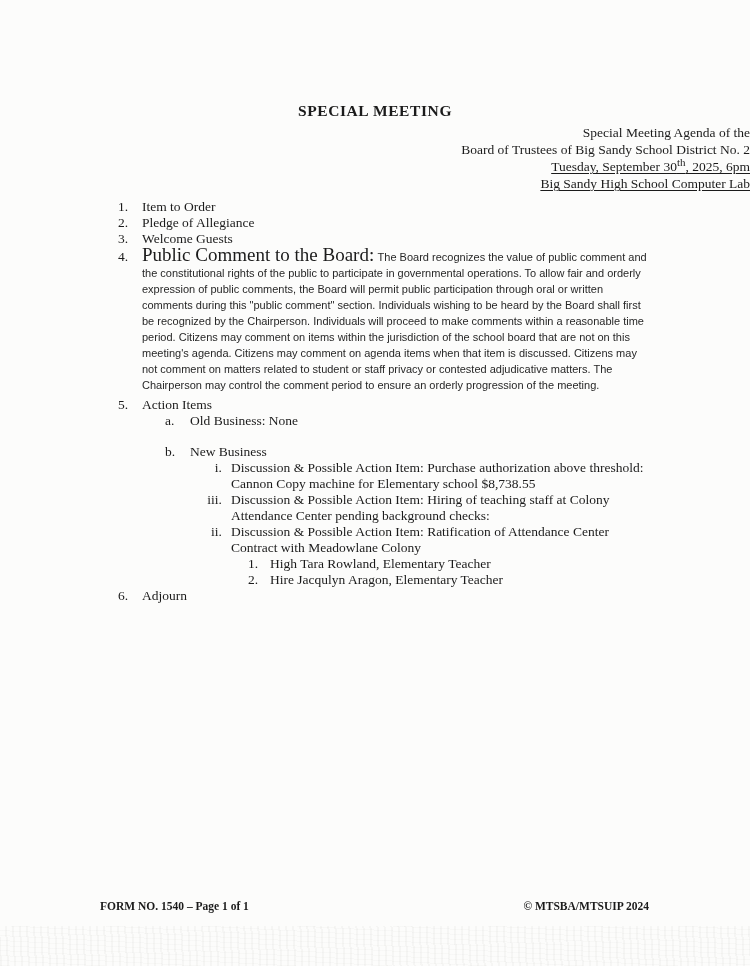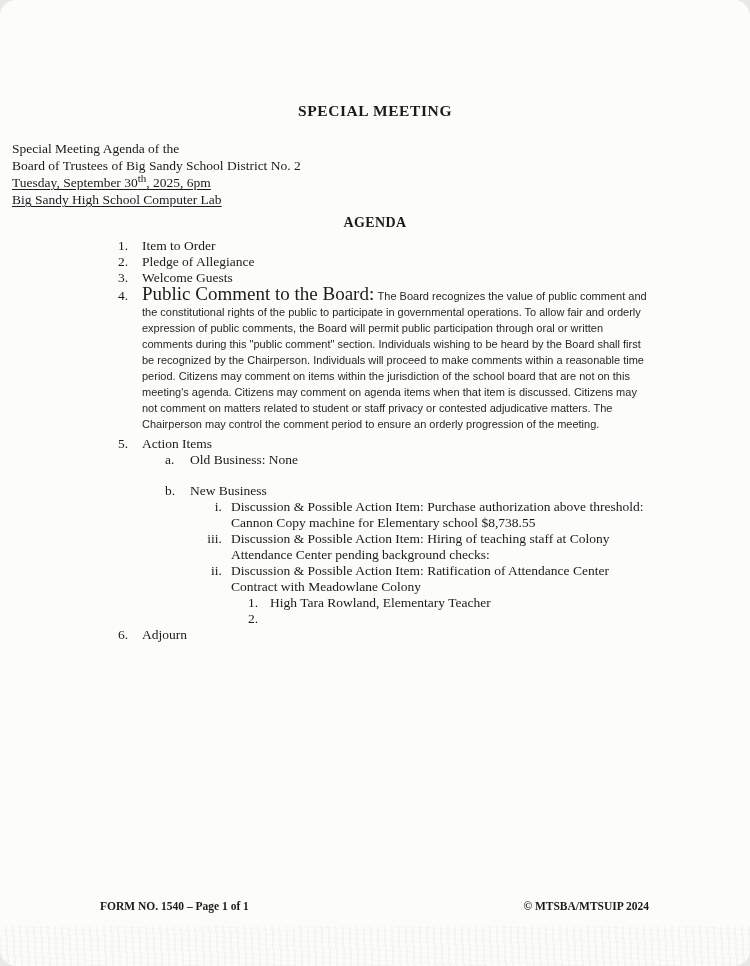--- a/index.html
+++ b/index.html
@@ -9,21 +9,20 @@
   }
   .page {
     position: relative;
     width: 750px;
     height: 966px;
     margin: 0 auto;
     background: #fcfcfb;
     overflow: hidden;
     font-family: "Liberation Serif", "DejaVu Serif", serif;
     color: #1b1b1b;
-    border-radius: 16px;
   }
   
   .page::after {
     content: "";
     position: absolute;
     left: 0; right: 0; bottom: 0;
     height: 40px;
     background:
       repeating-linear-gradient(87deg, rgba(120,120,110,0.05) 0 2px, rgba(255,255,255,0) 2px 7px),
       repeating-linear-gradient(3deg, rgba(140,140,130,0.04) 0 1px, rgba(255,255,255,0) 1px 5px);
@@ -33,22 +32,22 @@
   .doc-title {
     margin: 0;
     padding-top: 102px;
     text-align: center;
     font-size: 15.5px;
     font-weight: bold;
     letter-spacing: 0.6px;
     line-height: 18px;
   }
   .subtitle {
-    margin-top: 20px;
-    text-align: left;
+    margin-top: 4px;
+    text-align: right;
     font-size: 13.5px;
     line-height: 17px;
     padding-left: 12px;
   }
   .subtitle .underlined {
     text-decoration: underline;
     text-decoration-thickness: 1px;
     text-underline-offset: 2px;
   }
   .subtitle sup {
@@ -112,21 +111,20 @@
 
   <h1 class="doc-title">SPECIAL MEETING</h1>
 
   <div class="subtitle">
     <div>Special Meeting Agenda of the</div>
     <div>Board of Trustees of Big Sandy School District No. 2</div>
     <div class="underlined"><span>Tuesday, September 30</span><sup>th</sup><span>, 2025, 6pm</span></div>
     <div class="underlined">Big Sandy High School Computer Lab</div>
   </div>
 
-  <h2 class="agenda-heading">AGENDA</h2>
 
   <div class="agenda">
 
     <div class="row">
       <span class="m1">1.</span>
       <span>Item to Order</span>
     </div>
 
     <div class="row">
       <span class="m1">2.</span>
@@ -176,20 +174,21 @@
       <span class="c3">Discussion &amp; Possible Action Item: Ratification of Attendance Center Contract with Meadowlane Colony</span>
     </div>
 
     <div class="row">
       <span class="m4">1.</span>
       <span>High Tara Rowland, Elementary Teacher</span>
     </div>
 
     <div class="row">
       <span class="m4">2.</span>
+      <span>Hire Jacqulyn Aragon, Elementary Teacher</span>
     </div>
 
     <div class="row">
       <span class="m1">6.</span>
       <span>Adjourn</span>
     </div>
 
   </div>
 
   <div class="footer">

